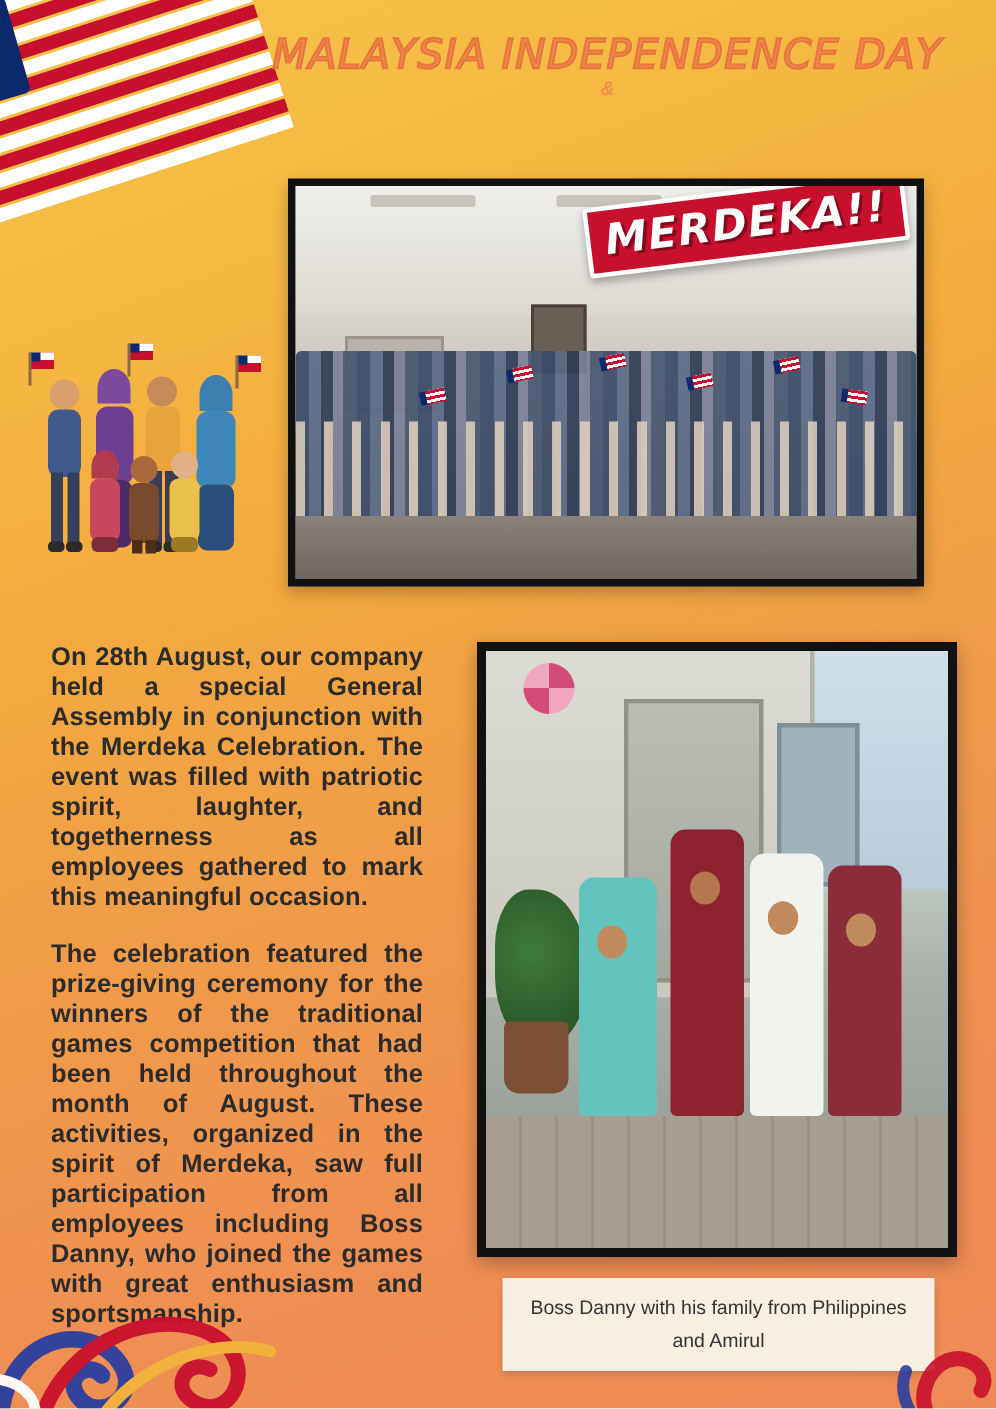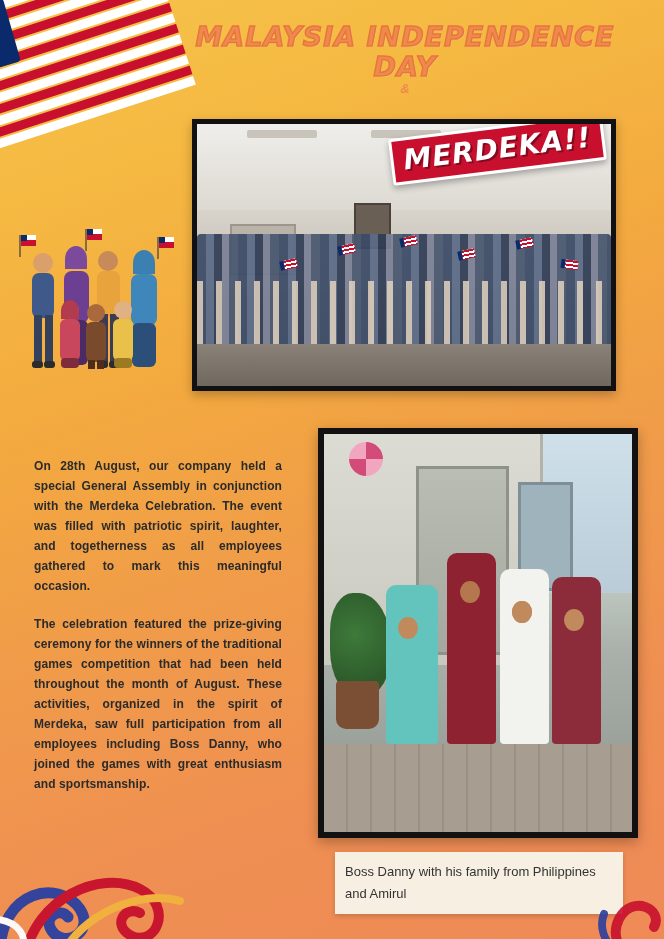--- a/index.html
+++ b/index.html
@@ -78,21 +78,21 @@
   
   .title-block {
     position: absolute;
     top: 22px;
     left: 170px;
     width: 470px;
     text-align: center;
   }
   .title-line1, .title-line2 {
     font-family: "DejaVu Sans", sans-serif;
-    font-weight: bold;
+    font-weight: normal;
     font-style: italic;
     color: #ef8a4e;
     text-transform: uppercase;
     letter-spacing: 1px;
     -webkit-text-stroke: 1.5px #e8763c;
     text-shadow: 1px 1px 0 rgba(255,255,255,0.25);
   }
   .title-line1 { font-size: 27px; line-height: 30px; }
   .title-amp   { font-size: 13px; line-height: 14px; color:#ef8a4e; font-weight:bold; font-style:italic;}
   .title-line2 { font-size: 27px; line-height: 30px; }
@@ -192,26 +192,25 @@
     box-shadow: 0 3px 6px rgba(0,0,0,0.3);
   }
 
   
   .body-text {
     position: absolute;
     left: 34px;
     top: 428px;
     width: 248px;
     color: #2b2b2b;
-    font-size: 12px;
+    font-size: 17px;
     line-height: 20px;
     text-align: justify;
     font-weight: bold;
     letter-spacing: 0.1px;
-    margin-top: 28px;
   }
   .body-text p { margin: 0 0 18px 0; }
 
   
   .photo2 {
     position: absolute;
     left: 318px;
     top: 428px;
     width: 320px;
     height: 410px;
@@ -244,20 +243,21 @@
   }
 
   
   .caption {
     position: absolute;
     left: 335px;
     top: 852px;
     width: 288px;
     background: #f7efe2;
     color: #333333;
+    text-align: center;
     font-size: 13px;
     line-height: 22px;
     padding: 9px 10px;
     box-sizing: border-box;
     box-shadow: 0 2px 5px rgba(0,0,0,0.18);
   }
 </style>
 </head>
 <body>
 

